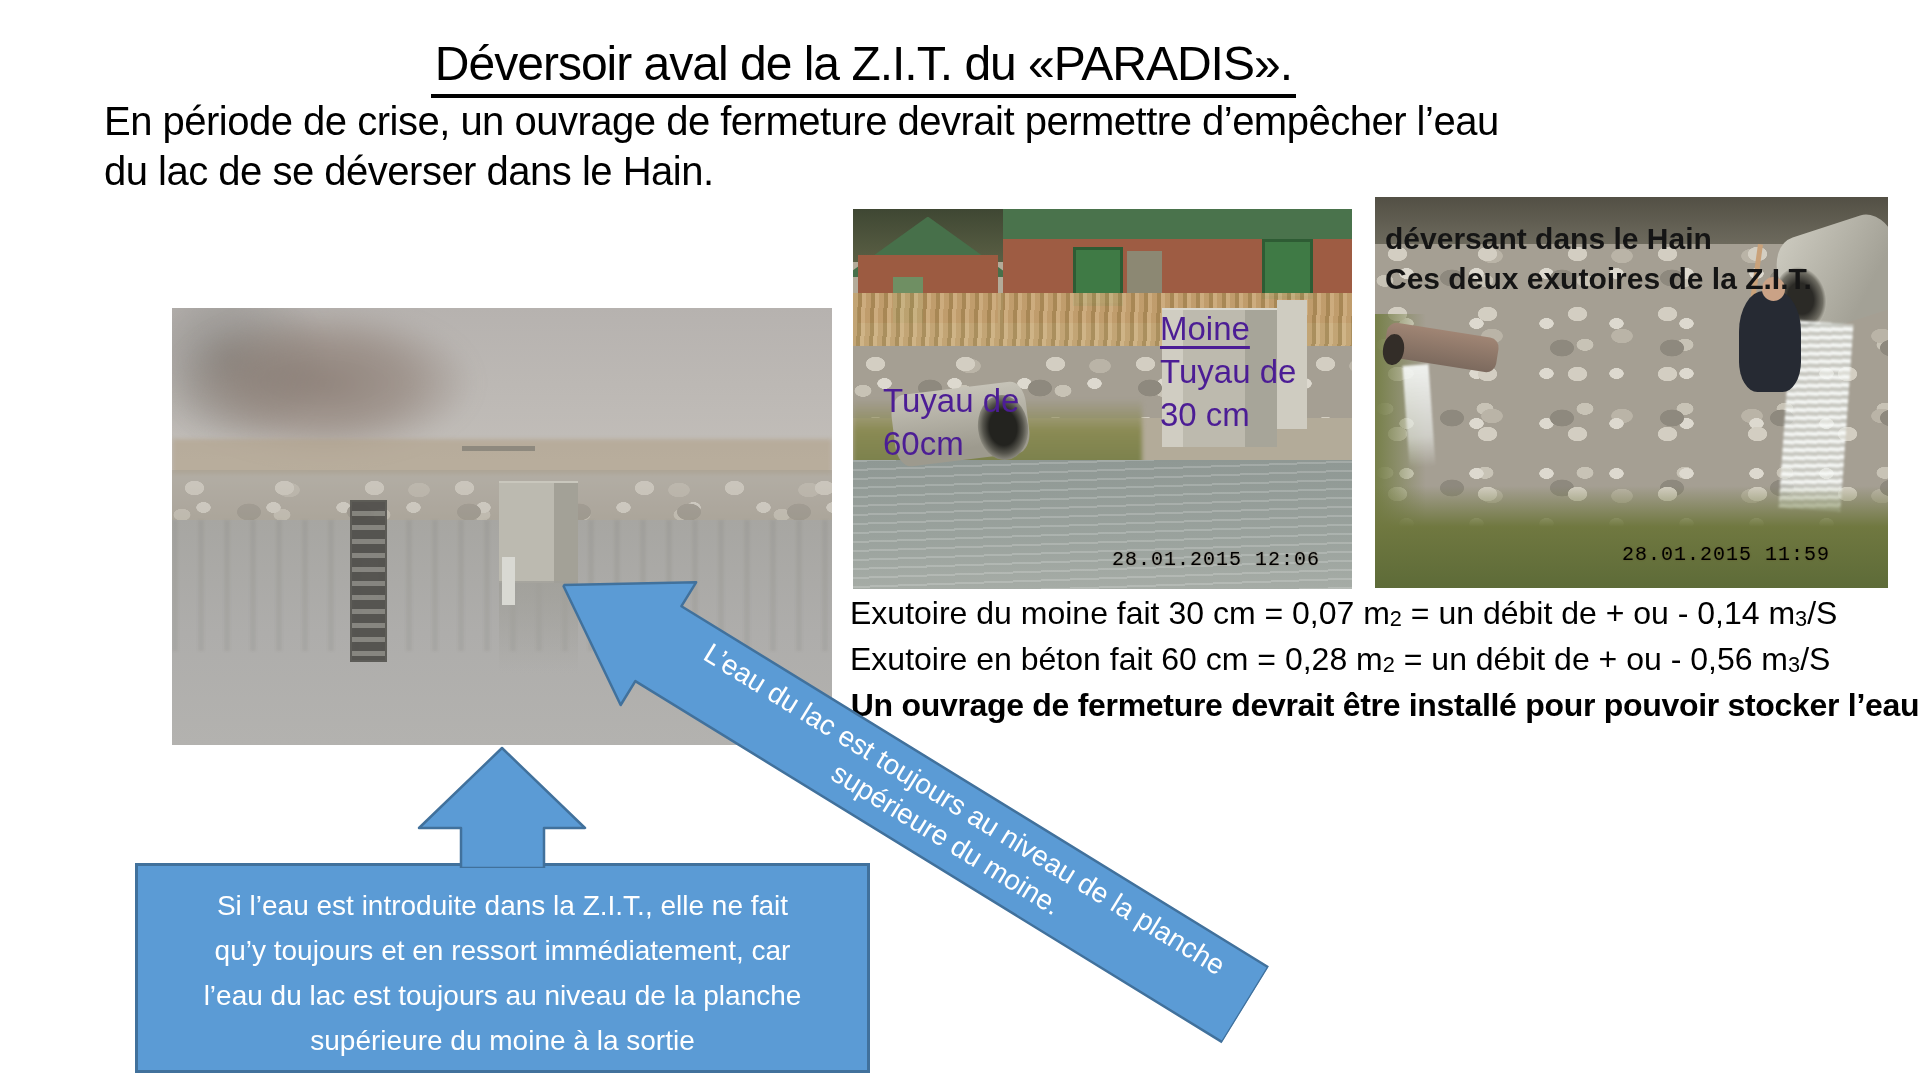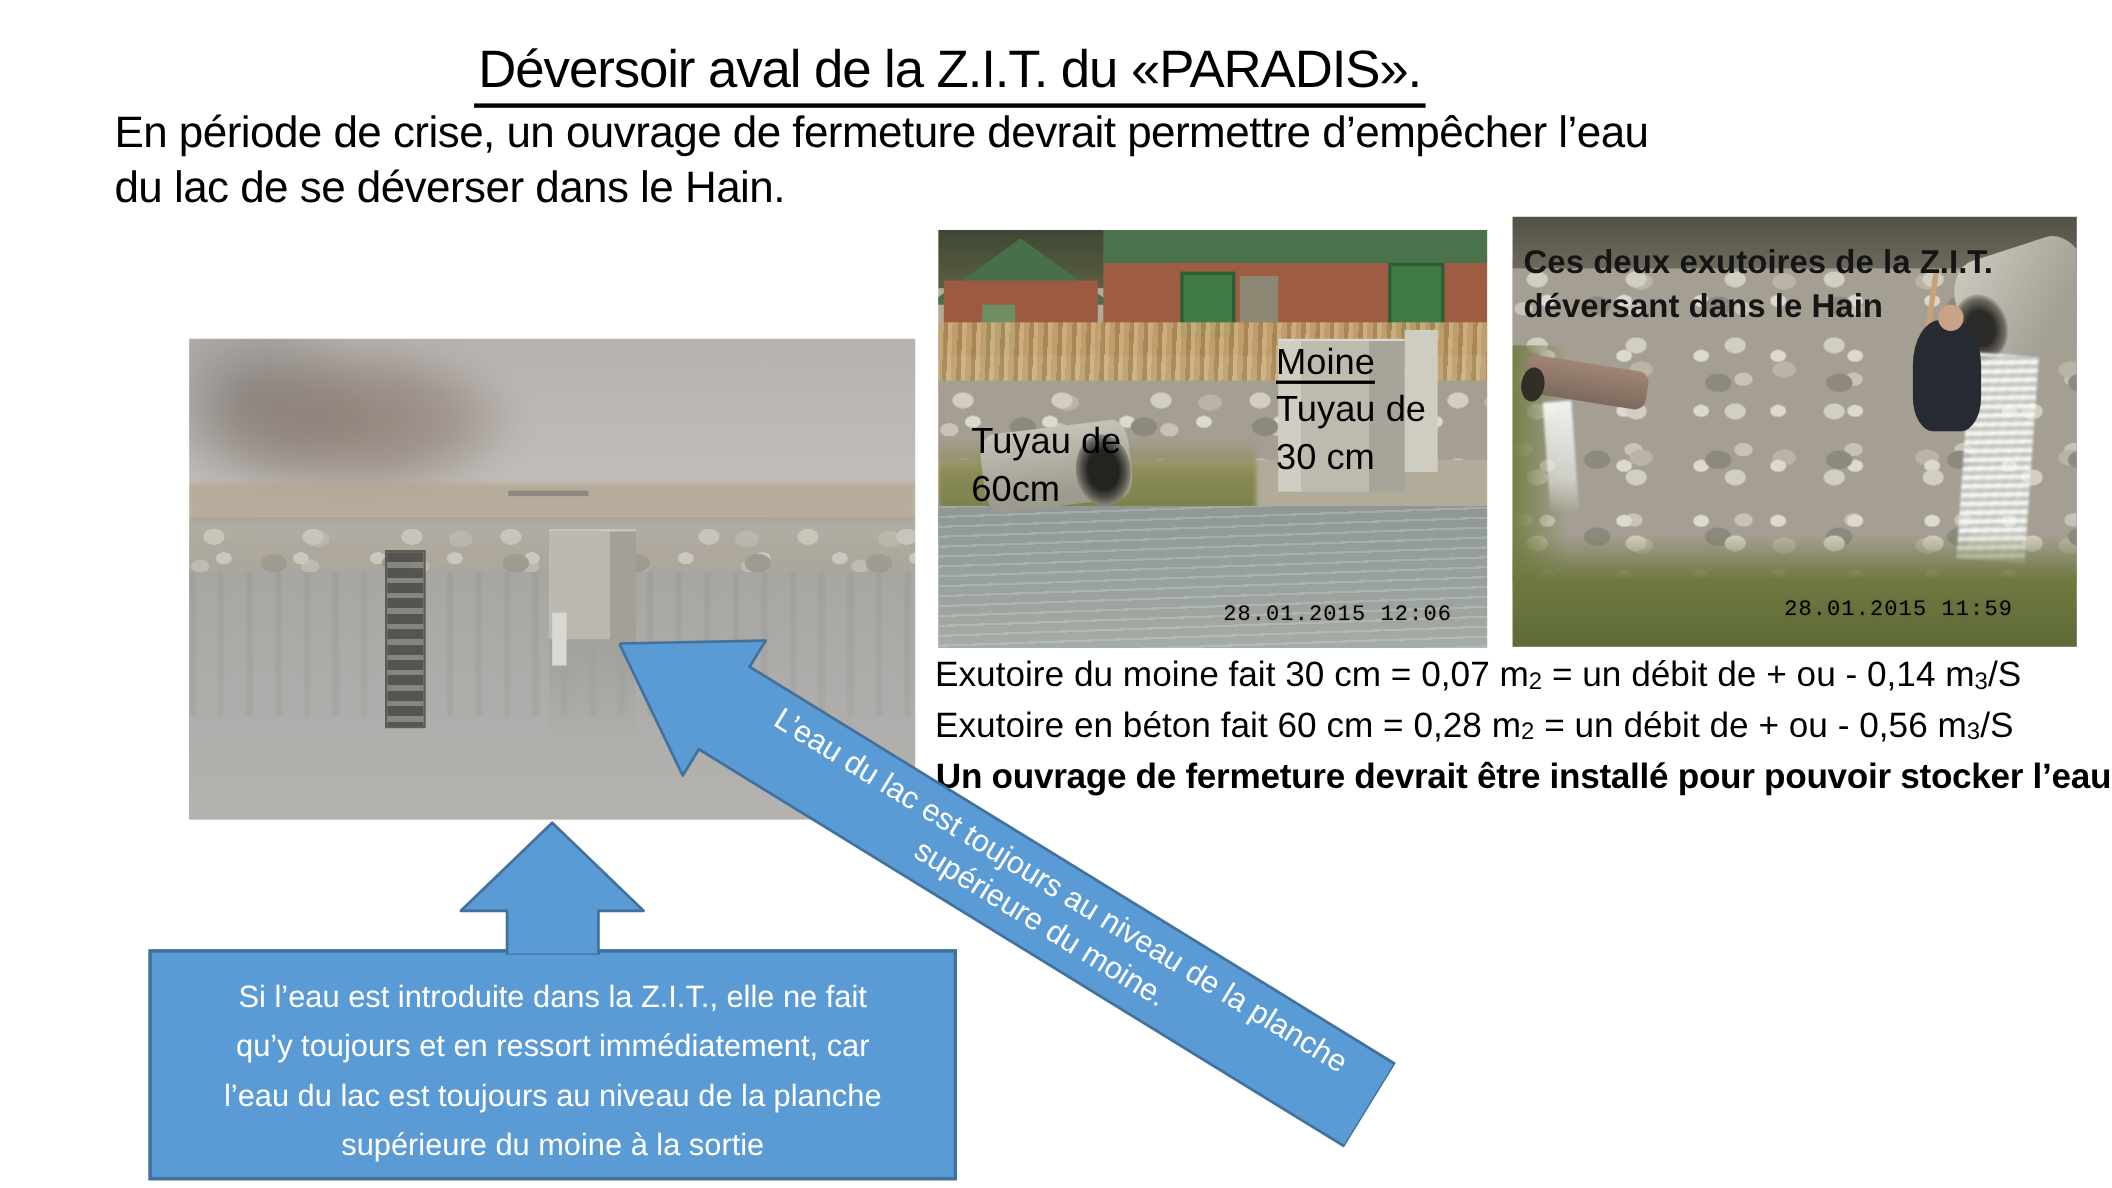--- a/index.html
+++ b/index.html
@@ -67,21 +67,21 @@
   .r-head{position:absolute;left:75.5%;top:20.5%;width:4.5%;height:6%;background:#caa286;border-radius:50%;}
   .r-stick{position:absolute;left:73.5%;top:12%;width:1%;height:22%;background:#caa27a;transform:rotate(8deg);}
   .r-pipe-small{position:absolute;left:2%;top:34%;width:22%;height:9%;background:linear-gradient(180deg,#a08574 0%,#7c6a5e 100%);border-radius:10px;transform:rotate(9deg);}
   .r-pipe-small-open{position:absolute;left:1.5%;top:35%;width:4%;height:8%;background:#332d28;border-radius:50%;transform:rotate(9deg);}
   .r-stream-small{position:absolute;left:6%;top:43%;width:5%;height:26%;background:linear-gradient(180deg,rgba(244,246,244,.95) 0%,rgba(235,238,235,.6) 70%,rgba(235,238,235,0) 100%);filter:blur(1px);transform:rotate(-4deg);}
   .r-pipe-large{position:absolute;left:79%;top:7%;width:24%;height:25%;background:linear-gradient(135deg,#cfcdc2 0%,#a3a196 70%);border-radius:26px/36px;transform:rotate(-18deg);}
   .r-pipe-large-open{position:absolute;left:78%;top:18%;width:10%;height:16%;background:radial-gradient(closest-side,#2b2a26 50%,#6e6c62 85%,#b5b3a8 100%);border-radius:50%;transform:rotate(-14deg);}
   .r-stream-large{position:absolute;left:80%;top:32%;width:12%;height:48%;background:repeating-linear-gradient(175deg,rgba(248,250,248,.95) 0 4px,rgba(225,229,226,.55) 4px 8px);filter:blur(1px);transform:rotate(4deg);}
 
   
-  .ylabel{position:absolute;color:#000000;font-size:33px;line-height:43px;}
+  .ylabel{position:absolute;color:#4c1d95;font-size:33px;line-height:43px;}
   .ylabel .ul{text-decoration:underline;text-decoration-thickness:3px;text-underline-offset:6px;}
   .caption{position:absolute;left:10px;top:22px;color:#151515;font-weight:bold;font-size:30px;line-height:40px;}
   .stamp{position:absolute;color:#000000;font-family:"Liberation Mono",monospace;font-weight:normal;font-size:20px;letter-spacing:1px;text-shadow:0 0 2px rgba(90,40,0,.35);}
 
   
   #measurements{position:absolute;left:850px;top:592px;width:1070px;font-size:32px;line-height:43px;}
   #measurements .mline{white-space:nowrap;}
   #measurements .bold{font-weight:bold;letter-spacing:-0.3px;text-align:center;}
   .sm{font-size:0.68em;position:relative;top:0.08em;}
 
@@ -162,22 +162,22 @@
     <div class="r-pipe-small-open"></div>
     <div class="r-stream-small"></div>
     <div class="r-pipe-large"></div>
     <div class="r-pipe-large-open"></div>
     <div class="r-stream-large"></div>
     <div class="r-grass"></div>
     <div class="r-stick"></div>
     <div class="r-person"></div>
     <div class="r-head"></div>
     <div class="caption">
+        <div class="ln">déversant dans le Hain</div>
         <div class="ln">Ces deux exutoires de la Z.I.T.</div>
-        <div class="ln">déversant dans le Hain</div>
       </div>
     <div class="stamp" style="right:58px;bottom:22px;">28.01.2015 11:59</div>
   </div>
 
   <div id="measurements">
     <div class="mline"><span>Exutoire du moine fait 30 cm = 0,07 m</span><span class="sm">2</span><span> = un débit de + ou - 0,14 m</span><span class="sm">3</span><span>/S</span></div>
     <div class="mline"><span>Exutoire en béton fait 60 cm = 0,28 m</span><span class="sm">2</span><span>  = un débit de + ou - 0,56 m</span><span class="sm">3</span><span>/S</span></div>
     <div class="mline bold"><span>Un ouvrage de fermeture devrait être installé pour pouvoir stocker l’eau</span></div>
   </div>
 

